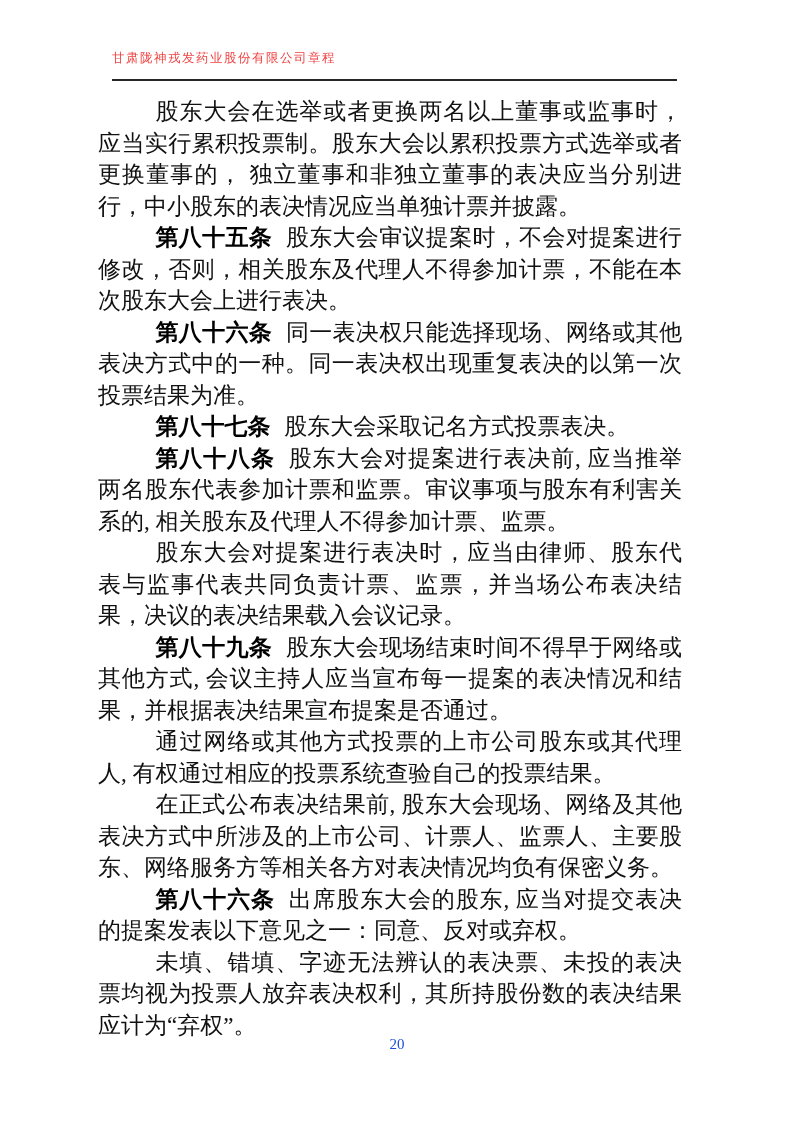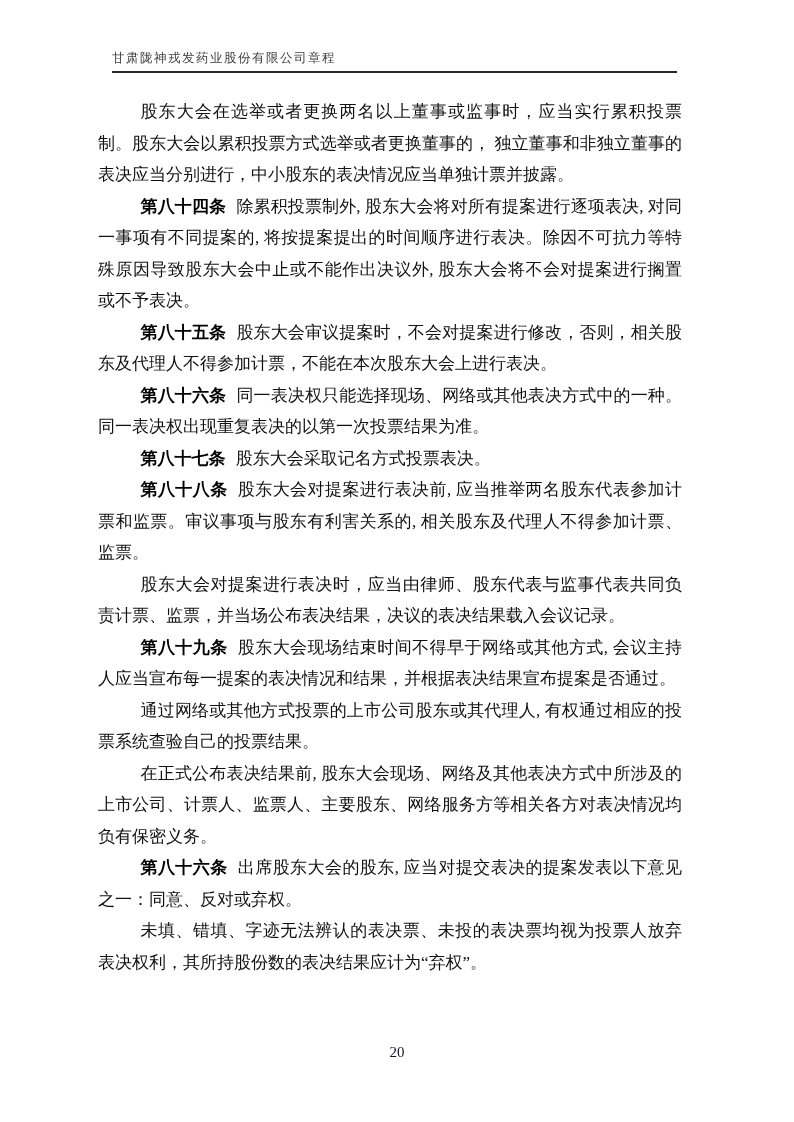--- a/index.html
+++ b/index.html
@@ -16,71 +16,69 @@
   }
   .header {
     position: absolute;
     top: 50px;
     left: 112px;
     right: 117px;
   }
   .header-title {
     font-size: 12.5px;
     letter-spacing: 1.5px;
-    color: #404040;
-    padding-bottom: 4px;
+    color: #ef4444;
+    padding-bottom: 12px;
   }
   .header-rule {
     height: 1px;
     background: #b0b0b0;
     border-bottom: 2px solid #262626;
   }
   .doc-body {
     position: absolute;
     top: 96px;
     left: 98px;
     right: 112px;
-    font-size: 17px;
+    font-size: 23px;
     line-height: 31.5px;
     text-align: justify;
     color: #111111;
   }
   .para {
     text-indent: 2.5em;
     margin: 0;
   }
   .term {
     font-weight: bold;
     margin-right: 0.6em;
     color: #000000;
   }
   .footer {
     position: absolute;
     top: 1036px;
     left: 0;
     right: 0;
     text-align: center;
     font-size: 15px;
-    color: #0f172a;
-    margin-top: 8px;
+    color: #1d4ed8;
   }
 </style>
 </head>
 <body>
 
 <div class="page">
 
   <div class="header">
     <div class="header-title">甘肃陇神戎发药业股份有限公司章程</div>
     <div class="header-rule"></div>
   </div>
 
   <div class="doc-body" id="paragraphs">
       <p class="para"><span>股东大会在选举或者更换两名以上董事或监事时，应当实行累积投票制。股东大会以累积投票方式选举或者更换董事的， 独立董事和非独立董事的表决应当分别进行，中小股东的表决情况应当单独计票并披露。</span></p>
-      <p class="para"><span class="term">第八十四条</span><span>除累积投票制外, 股东大会将对所有提案进行逐项表决, 对同一事项有不同提案的, 将按提案提出的时间顺序进行表决。除因不可抗力等特殊原因导致股东大会中止或不能作出决议外, 股东大会将不会对提案进行搁置或不予表决。</span></p>
       <p class="para"><span class="term">第八十五条</span><span>股东大会审议提案时，不会对提案进行修改，否则，相关股东及代理人不得参加计票，不能在本次股东大会上进行表决。</span></p>
       <p class="para"><span class="term">第八十六条</span><span>同一表决权只能选择现场、网络或其他表决方式中的一种。同一表决权出现重复表决的以第一次投票结果为准。</span></p>
       <p class="para"><span class="term">第八十七条</span><span>股东大会采取记名方式投票表决。</span></p>
       <p class="para"><span class="term">第八十八条</span><span>股东大会对提案进行表决前, 应当推举两名股东代表参加计票和监票。审议事项与股东有利害关系的, 相关股东及代理人不得参加计票、监票。</span></p>
       <p class="para"><span>股东大会对提案进行表决时，应当由律师、股东代表与监事代表共同负责计票、监票，并当场公布表决结果，决议的表决结果载入会议记录。</span></p>
       <p class="para"><span class="term">第八十九条</span><span>股东大会现场结束时间不得早于网络或其他方式, 会议主持人应当宣布每一提案的表决情况和结果，并根据表决结果宣布提案是否通过。</span></p>
       <p class="para"><span>通过网络或其他方式投票的上市公司股东或其代理人, 有权通过相应的投票系统查验自己的投票结果。</span></p>
       <p class="para"><span>在正式公布表决结果前, 股东大会现场、网络及其他表决方式中所涉及的上市公司、计票人、监票人、主要股东、网络服务方等相关各方对表决情况均负有保密义务。</span></p>
       <p class="para"><span class="term">第八十六条</span><span>出席股东大会的股东, 应当对提交表决的提案发表以下意见之一：同意、反对或弃权。</span></p>
       <p class="para"><span>未填、错填、字迹无法辨认的表决票、未投的表决票均视为投票人放弃表决权利，其所持股份数的表决结果应计为“弃权”。</span></p>

